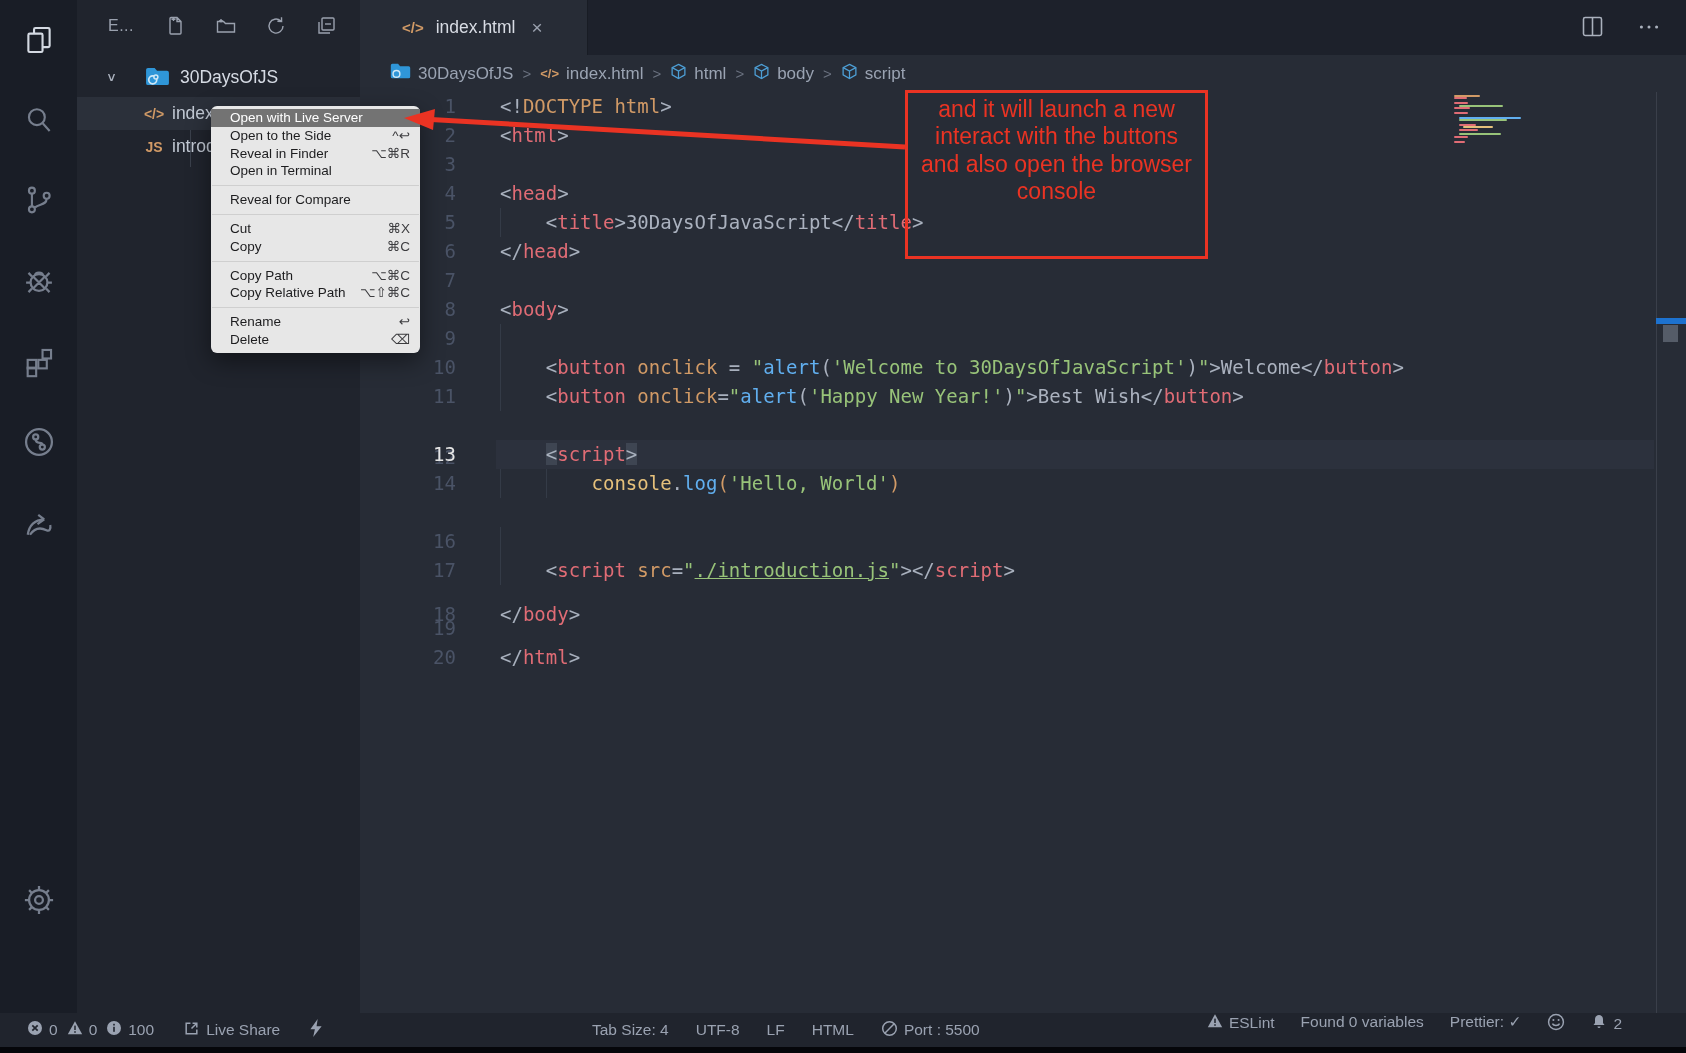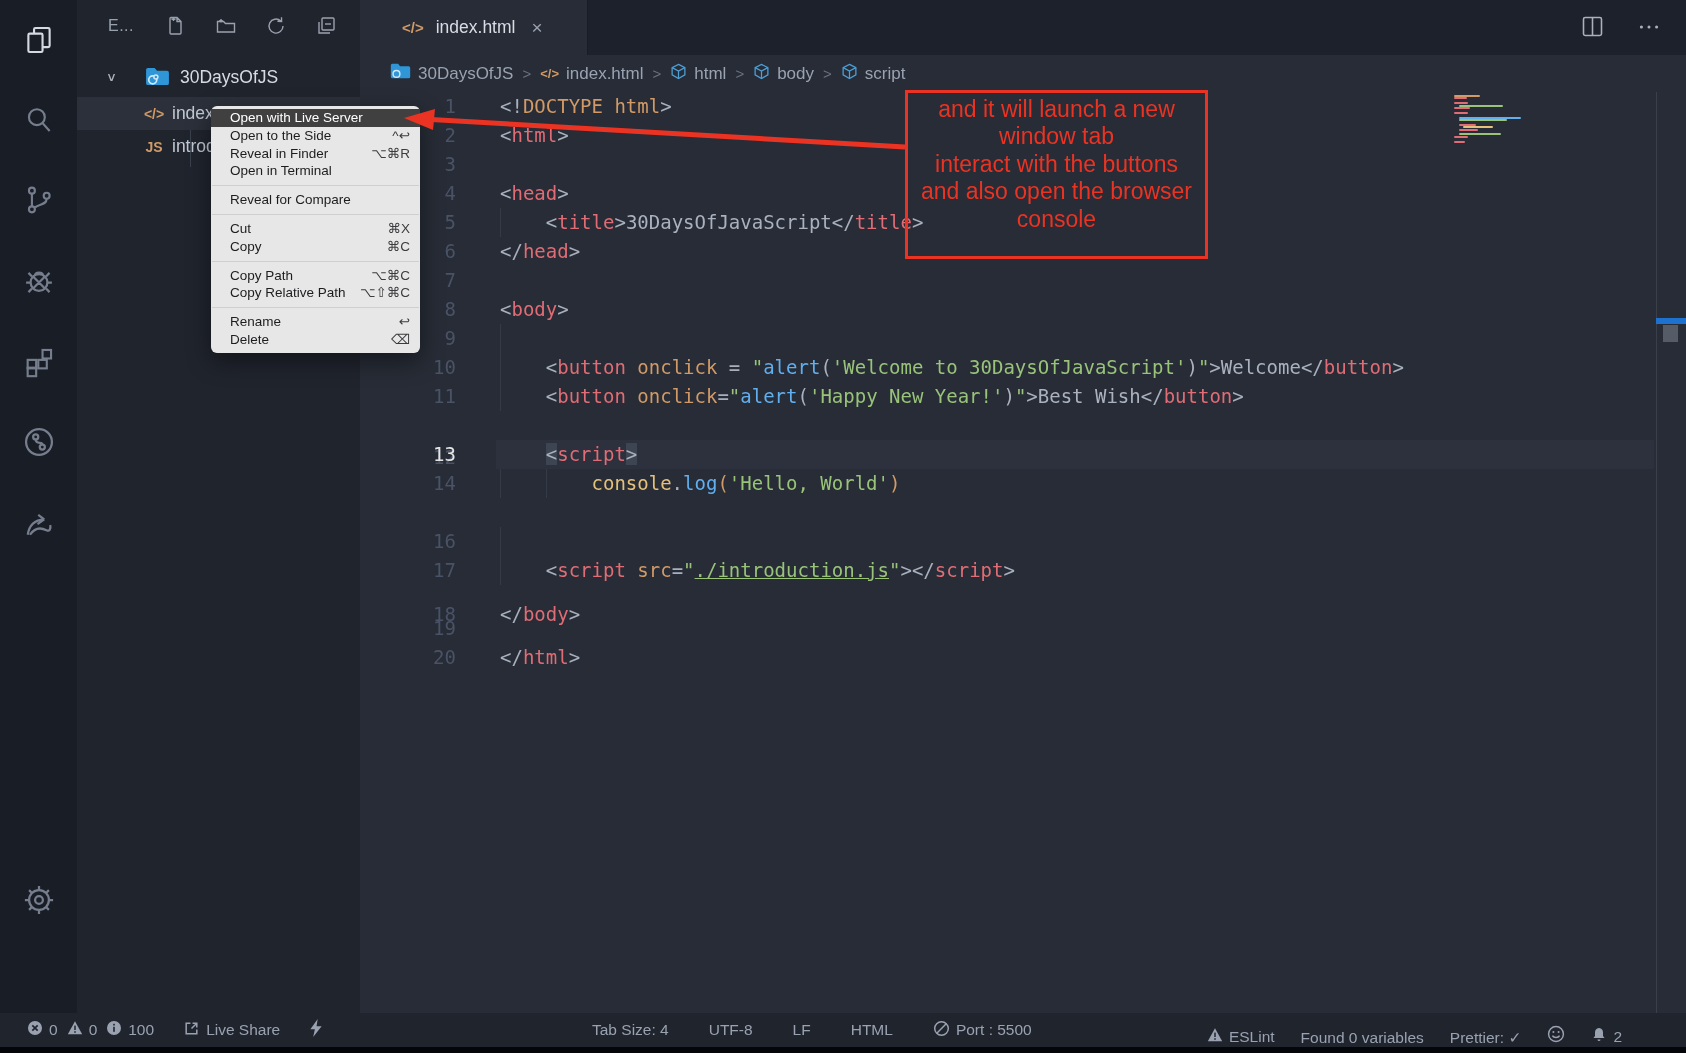--- a/index.html
+++ b/index.html
@@ -60,35 +60,35 @@
   .minimap { position:absolute; right:140px; top:95px; width:92px; height:48px; }
   .mm-row { position:absolute; height:2px; border-radius:1px; }
   .scroll-strip { position:absolute; right:0; top:92px; width:30px; bottom:0; border-left:1px solid #3a3f4a; }
   .scroll-blue { position:absolute; right:0; top:226px; width:30px; height:6px; background:#1d72cf; }
   .scroll-thumb { position:absolute; right:8px; top:233px; width:15px; height:17px; background:#555c68; }
 
   
   .context-menu { position:absolute; left:211px; top:106px; width:209px; background:#e7e7e7; border-radius:6px;
                   box-shadow:0 8px 24px rgba(0,0,0,.45); padding:3px 0 4px 0; z-index:40; font-size:13.5px; color:#1d1d1f; }
   .menu-item { height:17.8px; line-height:17.8px; padding:0 10px 0 19px; display:flex; justify-content:space-between; cursor:pointer; }
-  .menu-item.hl { background:#404040; color:#fff; }
+  .menu-item.hl { background:#737373; color:#fff; }
   .menu-sc { color:#3c3c3f; }
   .menu-item.hl .menu-sc { color:#fff; }
   .menu-div { height:1px; background:#cfcfcf; margin:5px 1px; }
 
   
   .annotation { position:absolute; left:905px; top:90px; width:303px; height:169px; border:3px solid #ea3323; z-index:30;
                 color:#ea3323; font-size:23px; line-height:27.4px; text-align:center; padding-top:3px; }
   #arrow-svg { position:absolute; left:0; top:0; z-index:50; pointer-events:none; }
 
   
   .status-bar { position:absolute; left:0; top:1013px; width:1686px; height:40px; background:#20242d; color:#9aa2b1; font-size:15.5px; }
   .sb-left { position:absolute; left:27px; top:0; height:34px; display:flex; align-items:center; gap:9px; }
-  .sb-center { position:absolute; left:592px; top:0; height:34px; display:flex; align-items:center; gap:40px; }
-  .sb-right { position:absolute; right:64px; top:0; height:34px; display:flex; align-items:flex-end; gap:26px; }
+  .sb-center { position:absolute; left:592px; top:0; height:34px; display:flex; align-items:center; gap:27px; }
+  .sb-right { position:absolute; right:64px; top:0; height:34px; display:flex; align-items:flex-start; gap:26px; }
   .sb-item { display:flex; align-items:center; gap:6px; cursor:pointer; white-space:nowrap; }
   .sb-item svg { flex:none; }
   .gap-l { margin-left:20px; }
   .bottom-strip { position:absolute; left:0; top:1047px; width:1686px; height:6px; background:#05060a; }
 </style>
 </head>
 <body>
 
 <div id="stage">
 
@@ -342,21 +342,20 @@
         <span class="menu-sc">↩</span>
       </div>
       <div class="menu-item">
         <span>Delete</span>
         <span class="menu-sc">⌫</span>
       </div>
     </div>
 
   <div class="annotation" id="annotation">
       <div>and it will launch a new</div>
-      <div>window tab</div>
       <div>interact with the buttons</div>
       <div>and also open the browser</div>
       <div>console</div>
     </div>
 
   <svg id="arrow-svg" width="1686" height="1053">
     <polygon points="404,118 435,109 433,130" fill="#ea3323"></polygon>
     <line x1="431" y1="119.5" x2="905" y2="147" stroke="#ea3323" stroke-width="5"></line>
   </svg>
 

